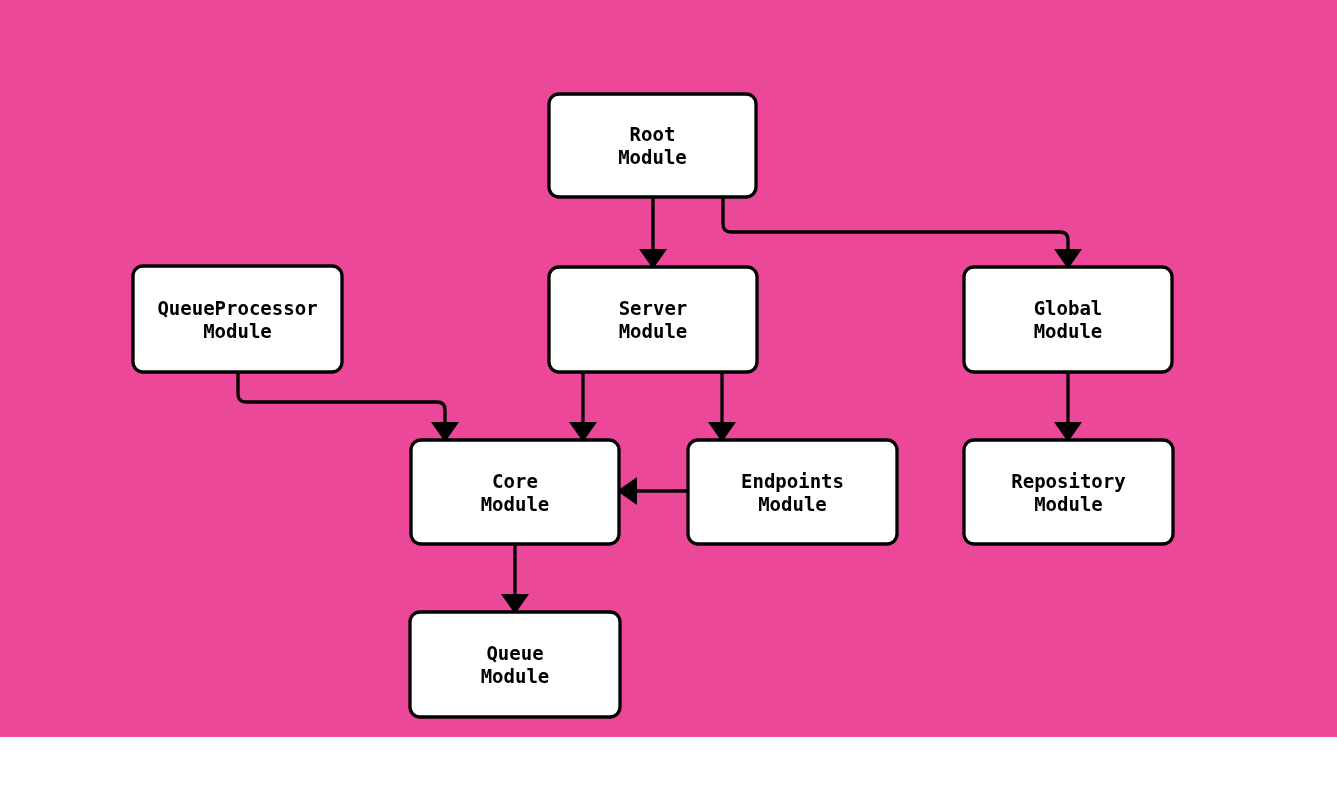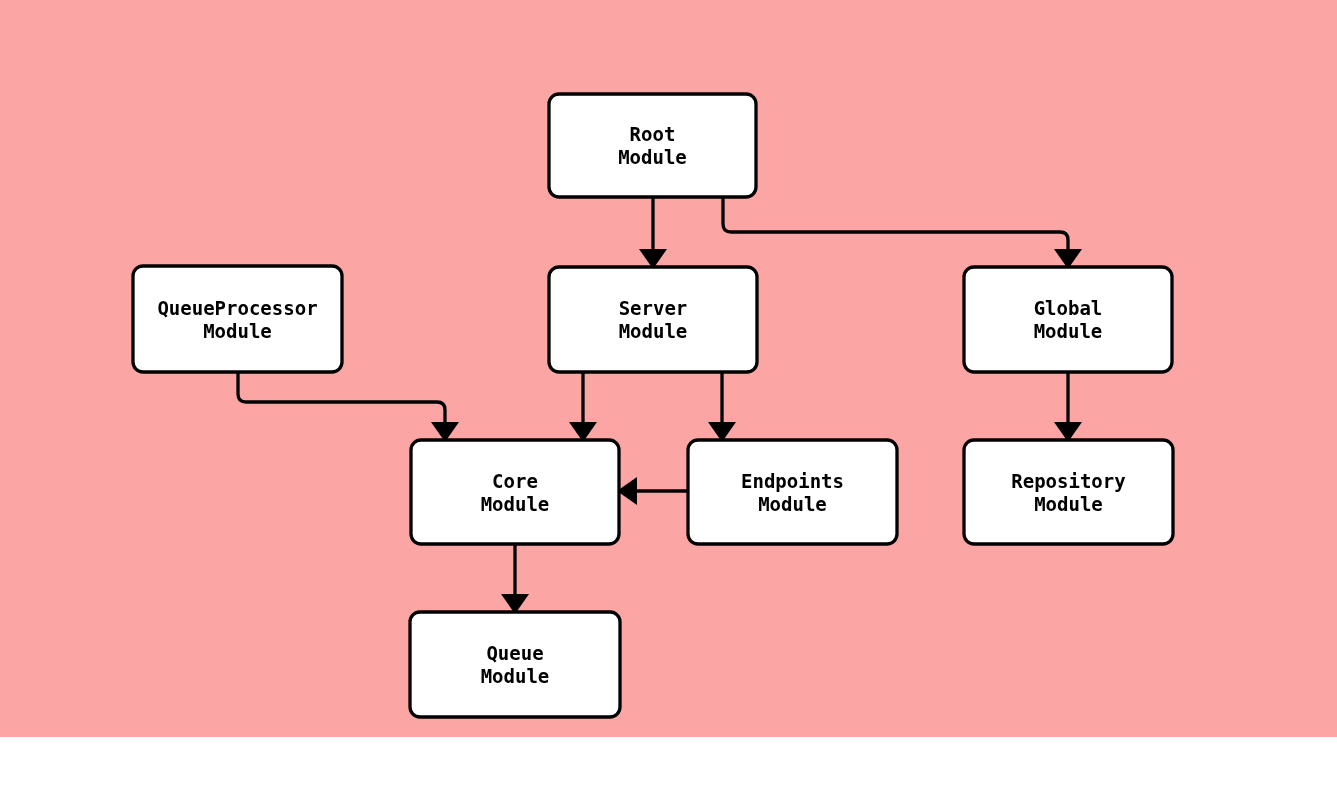--- a/index.html
+++ b/index.html
@@ -4,21 +4,21 @@
 <style>
   html, body {
     margin: 0;
     padding: 0;
     background: #ffffff;
   }
   .canvas-wrap {
     position: relative;
     width: 1337px;
     height: 737px;
-    background: #fca5a5;
+    background: #ec4899;
     overflow: hidden;
   }
   svg {
     display: block;
   }
   .node-label {
     font-family: "DejaVu Sans Mono", "Liberation Mono", monospace;
     font-weight: bold;
   }
 </style>

